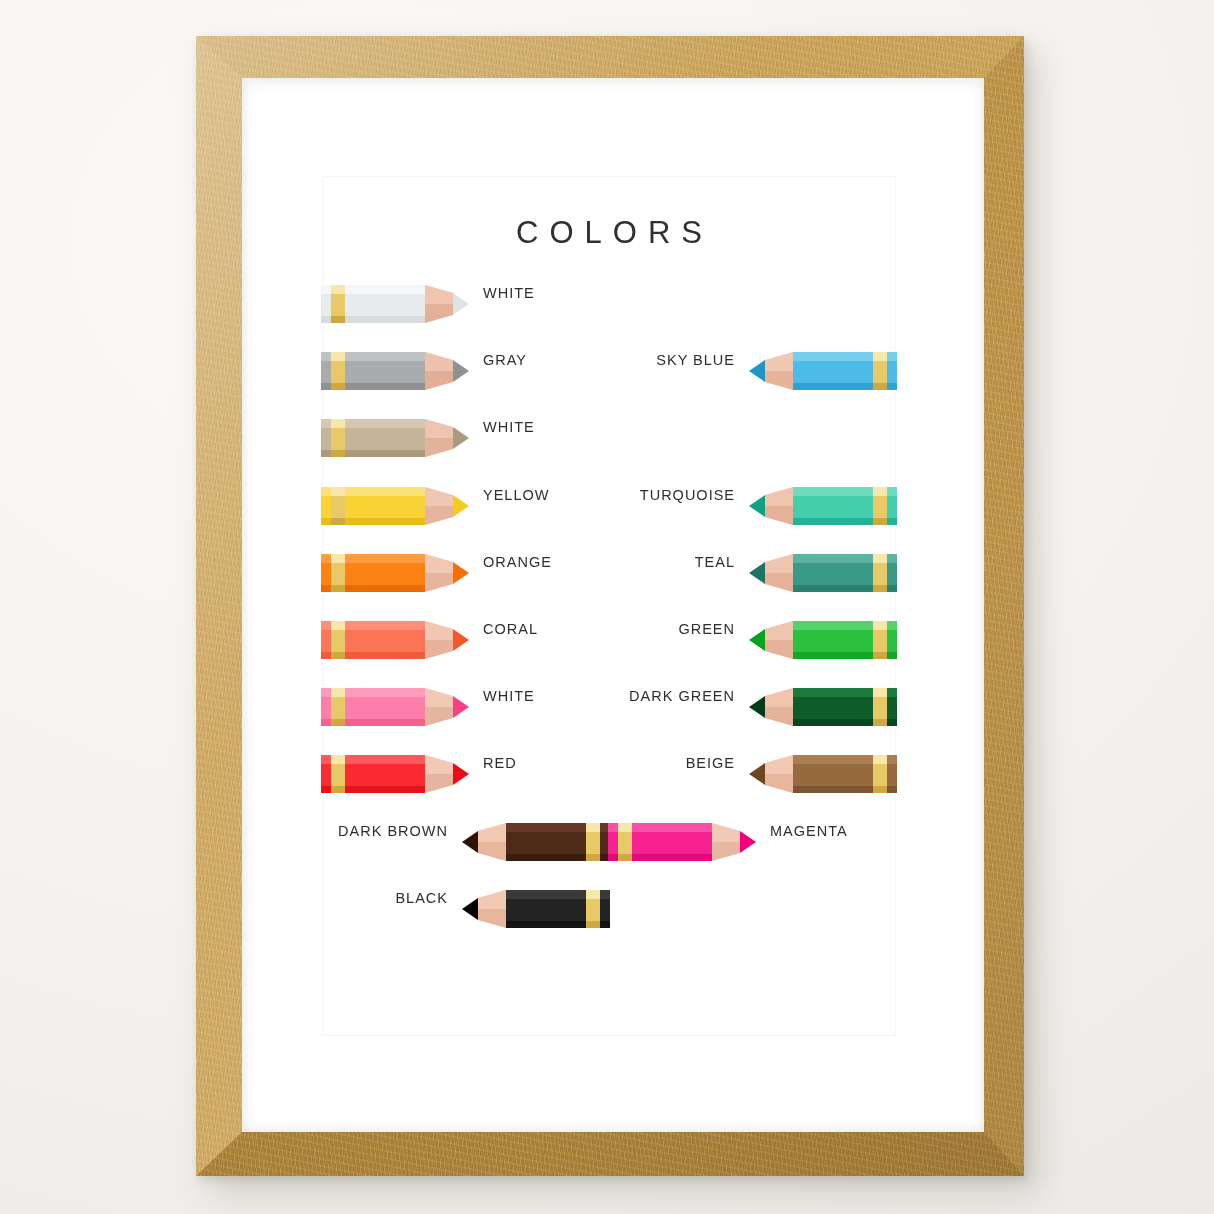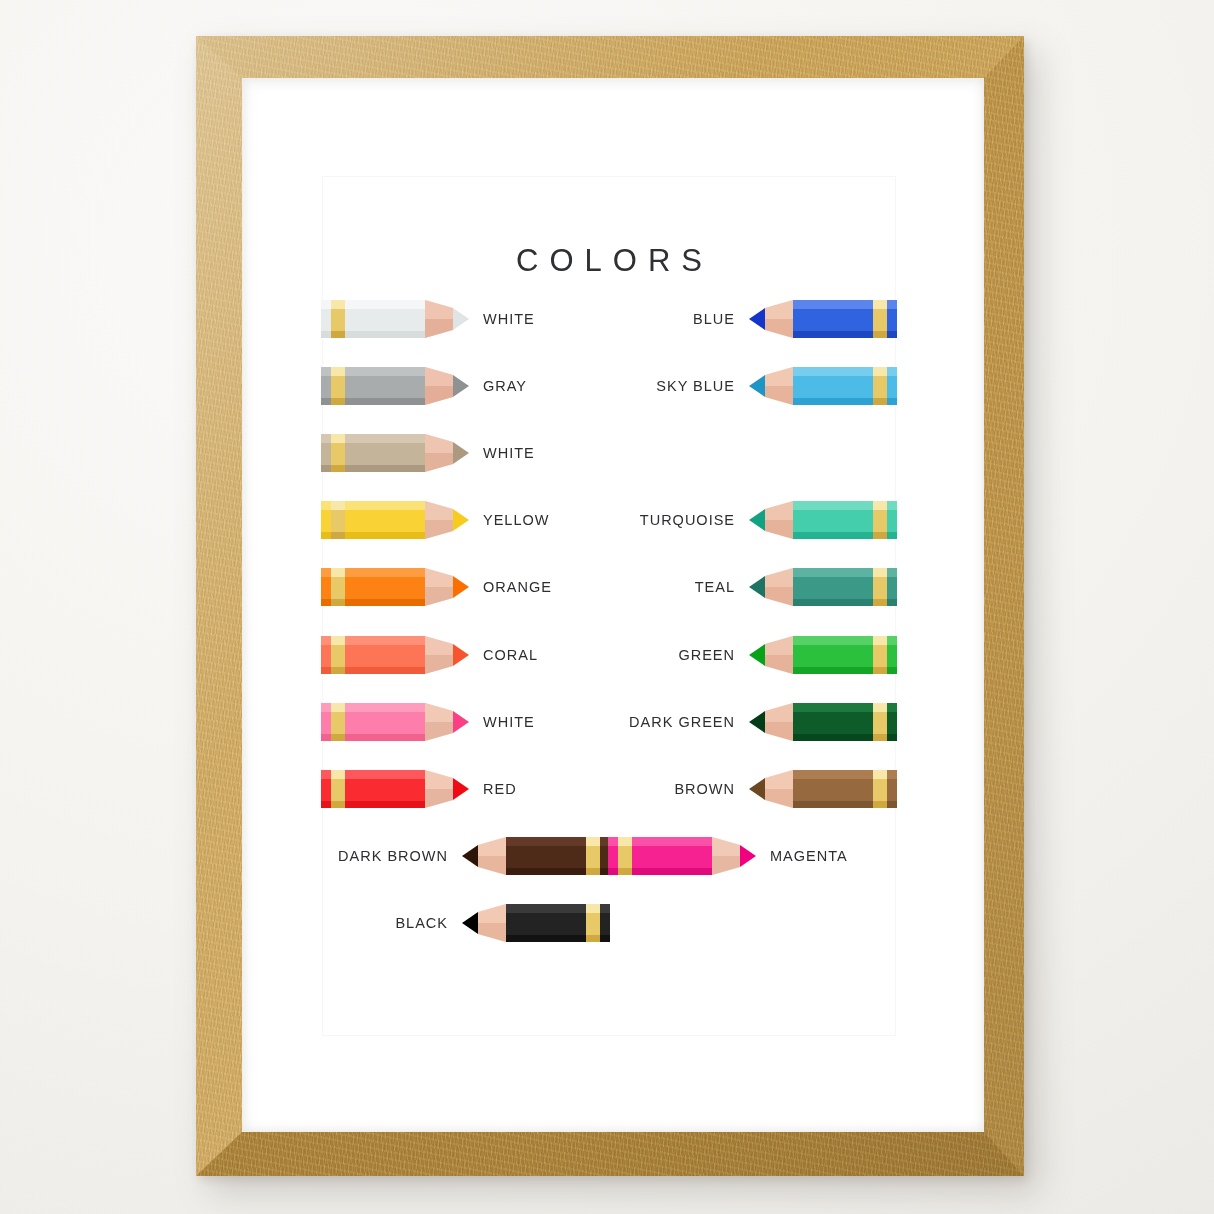--- a/index.html
+++ b/index.html
@@ -87,36 +87,34 @@
 
   #poster-title{
     position:absolute;left:0;right:0;top:38px;
     text-align:center;
     font-size:31px;
     letter-spacing:11px;
     text-indent:11px;
     color:#2f3033;
     font-weight:400;
     font-family:"Liberation Sans", sans-serif;
-    margin-top:28px;
   }
 
   
   #rows{
     position:absolute;
     left:0px;top:108px;width:574px;
   }
   .row{
     height:67.2px;
     display:flex;
     align-items:center;
   }
   .cell{
     display:flex;
-    align-items:center;
     height:67.2px;
   }
   .cell.left{ width:287px; }
   .cell.right{ width:287px; justify-content:flex-end; }
 
   .label{
     font-size:14.5px;
     letter-spacing:1.0px;
     color:#2d2e31;
     white-space:nowrap;
@@ -169,46 +167,20 @@
 
    <polygon points="104,0 132,8 132,30 104,38" fill="#ecb9a4"></polygon>
    <polygon points="104,0 132,8 132,19 104,19" fill="#f3d2bf" opacity="0.45"></polygon>
    <polygon points="104,38 132,30 132,19 104,19" fill="#d9a388" opacity="0.38"></polygon>
 
    <polygon points="132,8 148,19 132,30" fill="#dfe4e5"></polygon>
  </g>
 </svg>
       <span class="label">WHITE</span>
     </div>
-    <div class="cell right">
-      <span class="label">BLUE</span>
-
-<svg class="pencil" viewBox="0 0 148 38" width="148" height="38" xmlns="http://www.w3.org/2000/svg">
- <g transform="translate(148,0) scale(-1,1)">
-
-   <rect x="0" y="0" width="10" height="38" fill="#2f63e0"></rect>
-   <rect x="0" y="0" width="10" height="9" fill="#5a85ec"></rect>
-   <rect x="0" y="31" width="10" height="7" fill="#1c49c2"></rect>
-
-   <rect x="10" y="0" width="14" height="38" fill="#e8c968"></rect>
-   <rect x="10" y="0" width="14" height="9" fill="#f7e7a8"></rect>
-   <rect x="10" y="31" width="14" height="7" fill="#cfa93f"></rect>
-
-   <rect x="24" y="0" width="80" height="38" fill="#2f63e0"></rect>
-   <rect x="24" y="0" width="80" height="9" fill="#5a85ec"></rect>
-   <rect x="24" y="31" width="80" height="7" fill="#1c49c2"></rect>
-
-   <polygon points="104,0 132,8 132,30 104,38" fill="#efbfa7"></polygon>
-   <polygon points="104,0 132,8 132,19 104,19" fill="#f3d2bf" opacity="0.45"></polygon>
-   <polygon points="104,38 132,30 132,19 104,19" fill="#d9a388" opacity="0.38"></polygon>
-
-   <polygon points="132,8 148,19 132,30" fill="#1335c9"></polygon>
- </g>
-</svg>
-    </div>
   </div>
   <div class="row">
     <div class="cell left">
 
 <svg class="pencil" viewBox="0 0 148 38" width="148" height="38" xmlns="http://www.w3.org/2000/svg">
  <g>
 
    <rect x="0" y="0" width="10" height="38" fill="#a9acad"></rect>
    <rect x="0" y="0" width="10" height="9" fill="#bfc2c3"></rect>
    <rect x="0" y="31" width="10" height="7" fill="#8e9293"></rect>
@@ -522,21 +494,21 @@
    <polygon points="104,0 132,8 132,30 104,38" fill="#eec1ad"></polygon>
    <polygon points="104,0 132,8 132,19 104,19" fill="#f3d2bf" opacity="0.45"></polygon>
    <polygon points="104,38 132,30 132,19 104,19" fill="#d9a388" opacity="0.38"></polygon>
 
    <polygon points="132,8 148,19 132,30" fill="#ef0a16"></polygon>
  </g>
 </svg>
       <span class="label">RED</span>
     </div>
     <div class="cell right">
-      <span class="label">BROWN</span>
+      <span class="label">BEIGE</span>
 
 <svg class="pencil" viewBox="0 0 148 38" width="148" height="38" xmlns="http://www.w3.org/2000/svg">
  <g transform="translate(148,0) scale(-1,1)">
 
    <rect x="0" y="0" width="10" height="38" fill="#96693f"></rect>
    <rect x="0" y="0" width="10" height="9" fill="#ab7d51"></rect>
    <rect x="0" y="31" width="10" height="7" fill="#7d5530"></rect>
 
    <rect x="10" y="0" width="14" height="38" fill="#e8c968"></rect>
    <rect x="10" y="0" width="14" height="9" fill="#f7e7a8"></rect>

